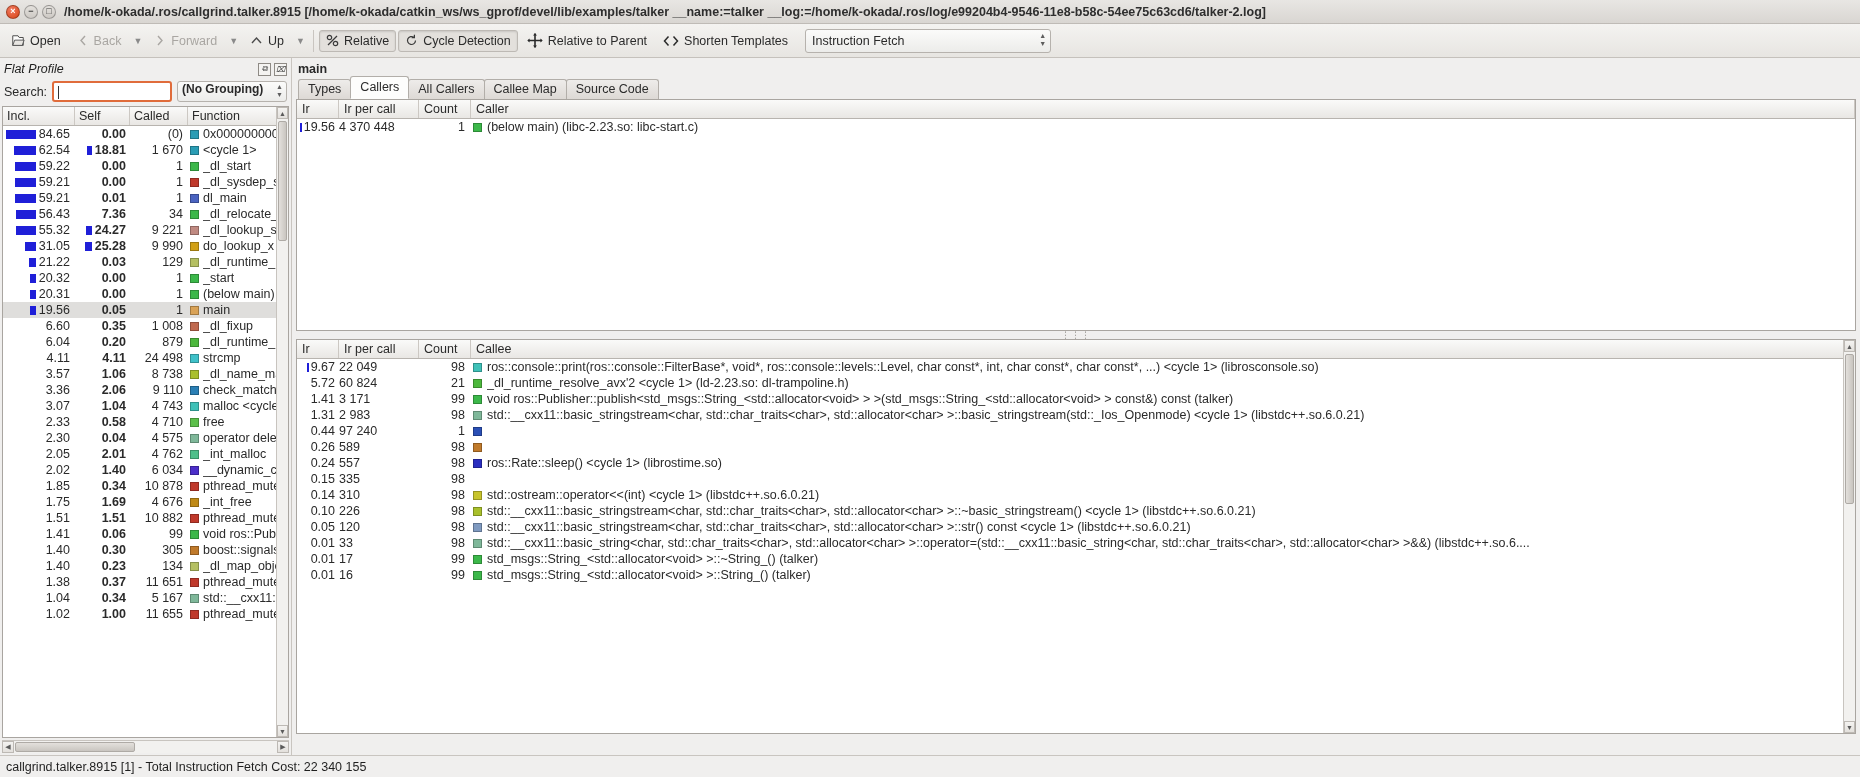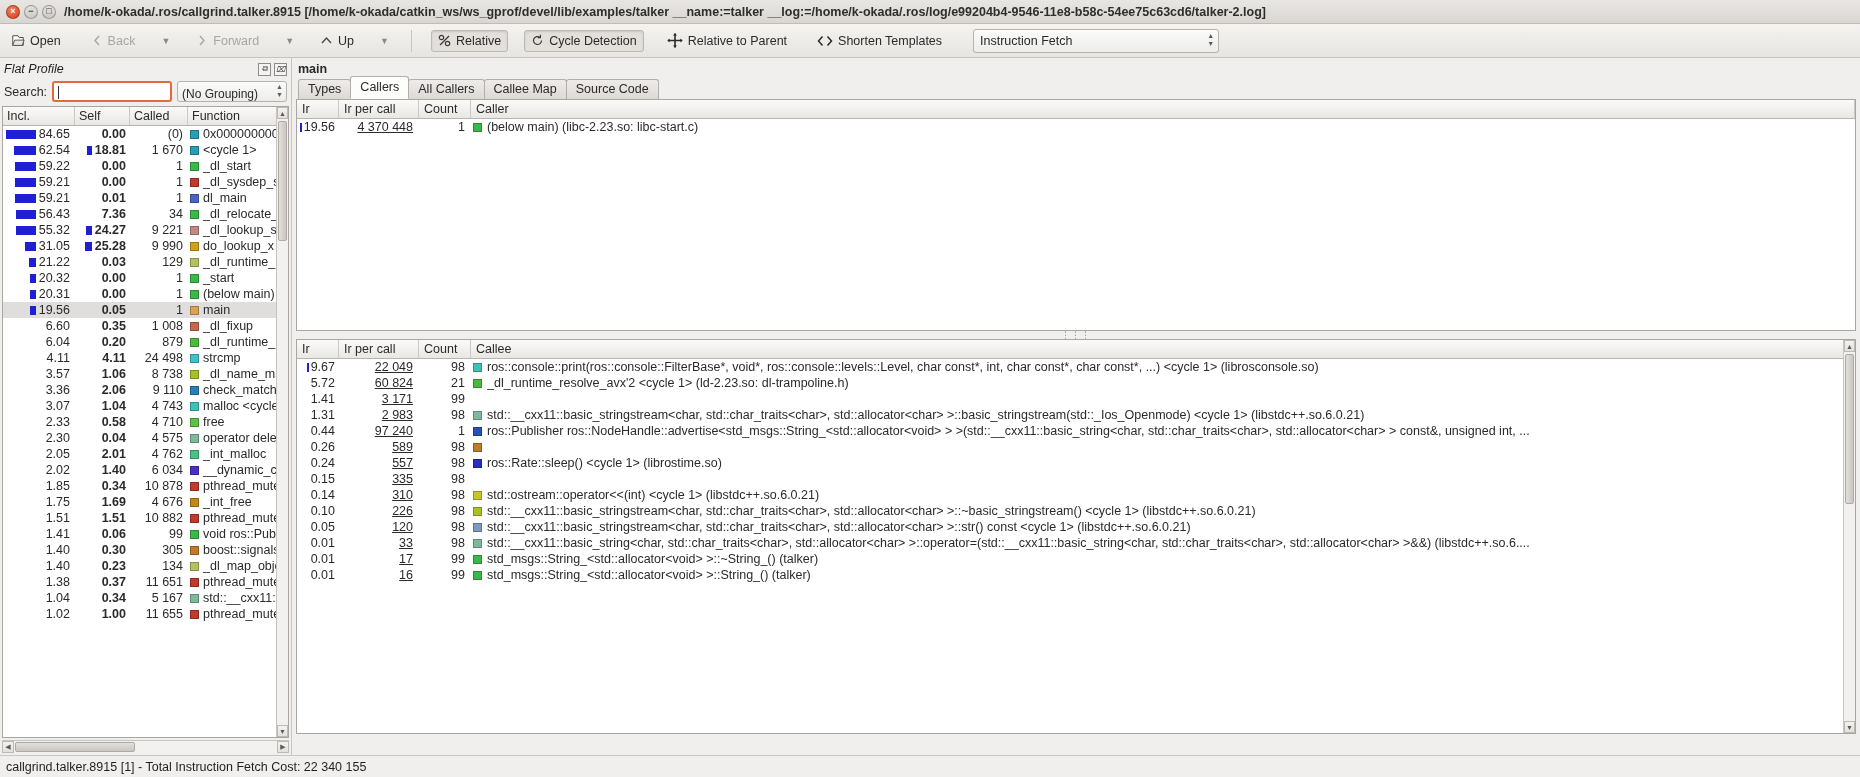--- a/index.html
+++ b/index.html
@@ -38,21 +38,21 @@
   .wbtn.max  { background: linear-gradient(#e4e1dd,#cdc9c4); }
   #window-title { overflow: hidden; text-overflow: clip; }
 
   
   #toolbar {
     height: 34px;
     background: linear-gradient(#f4f3f1, #e7e5e1);
     border-bottom: 1px solid #c5c1bc;
     display: flex; align-items: center;
     padding: 16px 4px;
-    gap: 16px;
+    gap: 2px;
     white-space: nowrap;
   }
   .tb-item {
     display: flex; align-items: center; gap: 5px;
     padding: 4px 7px;
     border-radius: 3px;
     font-size: 12.5px;
     color: #2b2b2b;
     cursor: default;
   }
@@ -134,24 +134,25 @@
   }
   #search-input .caret {
     position: absolute; left: 4px; top: 3px;
     width: 1px; height: 13px; background: #333;
   }
   #grouping-combo {
     width: 110px; height: 21px;
     background: linear-gradient(#fbfbfa,#ececea);
     border: 1px solid #b6b2ad;
     border-radius: 3px;
-    display: flex; align-items: flex-end;
+    display: flex; align-items: flex-start;
     padding: 0 4px;
     font-size: 12px;
     position: relative;
+    font-weight: bold;
   }
   #grouping-combo .spin {
     position: absolute; right: 3px; top: 1px;
     display: flex; flex-direction: column; gap: 1px;
     color: #5d5d5d; font-size: 7px; line-height: 7px;
   }
 
   
   #flat-wrap {
     flex: 1;
@@ -325,21 +326,21 @@
   .rc3 { flex: 1; }
 
   .rrow {
     display: flex;
     height: 16px;
     align-items: center;
     font-size: 12.5px;
     white-space: nowrap;
   }
   .rcell-ir { width: 42px; display: flex; align-items: center; justify-content: flex-end; padding-right: 4px; gap: 2px;}
-  .rcell-ipc { width: 80px; text-align: right; padding-right: 6px; text-decoration: underline; }
+  .rcell-ipc { width: 80px; text-align: left; padding-right: 6px; }
   .rcell-cnt { width: 52px; text-align: right; padding-right: 6px; }
   .rcell-name { flex: 1; display: flex; align-items: center; gap: 5px; overflow: hidden; padding-left: 2px; }
   .rname { overflow: hidden; white-space: nowrap; text-overflow: clip; }
 
   
   #splitter {
     height: 8px;
     display: flex; align-items: center; justify-content: center;
     color: #8d8984; font-size: 9px; letter-spacing: 1px;
   }
@@ -979,41 +980,44 @@
               <span class="sq" style="background:#4cb83c"></span>
               <span class="rname">_dl_runtime_resolve_avx'2 &lt;cycle 1&gt; (ld-2.23.so: dl-trampoline.h)</span>
             </div>
           </div>
           <div class="rrow">
             <div class="rcell-ir">
               <span>1.41</span>
             </div>
             <div class="rcell-ipc">3 171</div>
             <div class="rcell-cnt">99</div>
+            <div class="rcell-name">
+              <span class="sq" style="background:#3cb84a"></span>
+              <span class="rname">void ros::Publisher::publish&lt;std_msgs::String_&lt;std::allocator&lt;void&gt; &gt; &gt;(std_msgs::String_&lt;std::allocator&lt;void&gt; &gt; const&amp;) const (talker)</span>
+            </div>
           </div>
           <div class="rrow">
             <div class="rcell-ir">
               <span>1.31</span>
             </div>
             <div class="rcell-ipc">2 983</div>
             <div class="rcell-cnt">98</div>
             <div class="rcell-name">
               <span class="sq" style="background:#7fb89a"></span>
               <span class="rname">std::__cxx11::basic_stringstream&lt;char, std::char_traits&lt;char&gt;, std::allocator&lt;char&gt; &gt;::basic_stringstream(std::_Ios_Openmode) &lt;cycle 1&gt; (libstdc++.so.6.0.21)</span>
             </div>
           </div>
           <div class="rrow">
             <div class="rcell-ir">
               <span>0.44</span>
             </div>
             <div class="rcell-ipc">97 240</div>
             <div class="rcell-cnt">1</div>
             <div class="rcell-name">
               <span class="sq" style="background:#2a4fb5"></span>
-              <span class="rname">ros::Publisher ros::NodeHandle::advertise&lt;std_msgs::String_&lt;std::allocator&lt;void&gt; &gt; &gt;(std::__cxx11::basic_string&lt;char, std::char_traits&lt;char&gt;, std::allocator&lt;char&gt; &gt; const&amp;, unsigned int, ...</span>
             </div>
           </div>
           <div class="rrow">
             <div class="rcell-ir">
               <span>0.26</span>
             </div>
             <div class="rcell-ipc">589</div>
             <div class="rcell-cnt">98</div>
             <div class="rcell-name">
               <span class="sq" style="background:#c07a2b"></span>

